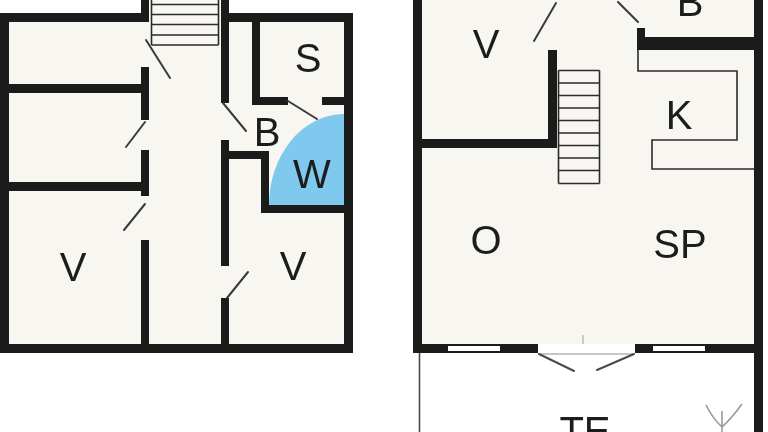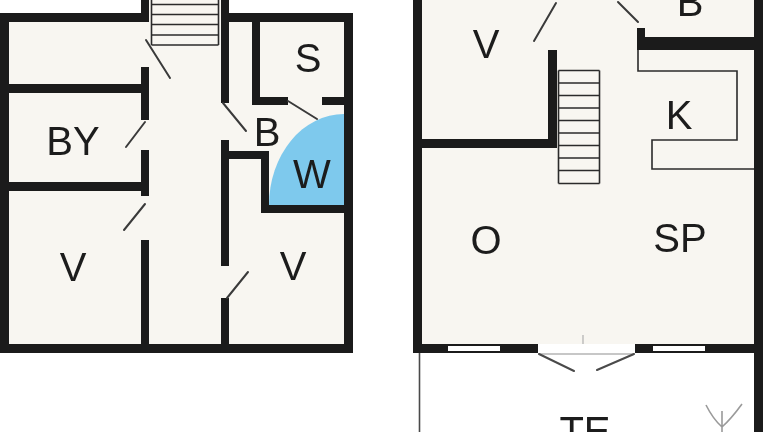--- a/index.html
+++ b/index.html
@@ -103,27 +103,26 @@
 
     <g stroke="#4a4a4a" stroke-width="1.6" fill="none">
       <path d="M419.5,353 V432"></path>
     </g>
 
     <g stroke="#9a9a9a" stroke-width="1.6" fill="none">
       <path d="M706,405 Q713,419 722,427 M742,404 Q731,419 722,427 M722,411 V432"></path>
     </g>
   </svg>
 
-  <div class="lbl" style="left:73px;top:141px">BY</div>
   <div class="lbl" style="left:308px;top:58px">S</div>
   <div class="lbl" style="left:267px;top:132px">B</div>
   <div class="lbl" style="left:312px;top:174px">W</div>
   <div class="lbl" style="left:73px;top:267px">V</div>
   <div class="lbl" style="left:293px;top:266px">V</div>
 
   <div class="lbl" style="left:486px;top:44px">V</div>
   <div class="lbl" style="left:690px;top:2px">B</div>
   <div class="lbl" style="left:679px;top:115px">K</div>
   <div class="lbl" style="left:486px;top:240px">O</div>
-  <div class="lbl" style="left:680px;top:238px">SP</div>
+  <div class="lbl" style="left:680px;top:244px">SP</div>
   <div class="lbl" style="left:585px;top:431px">TE</div>
 
 </div>
 
 </body></html>

